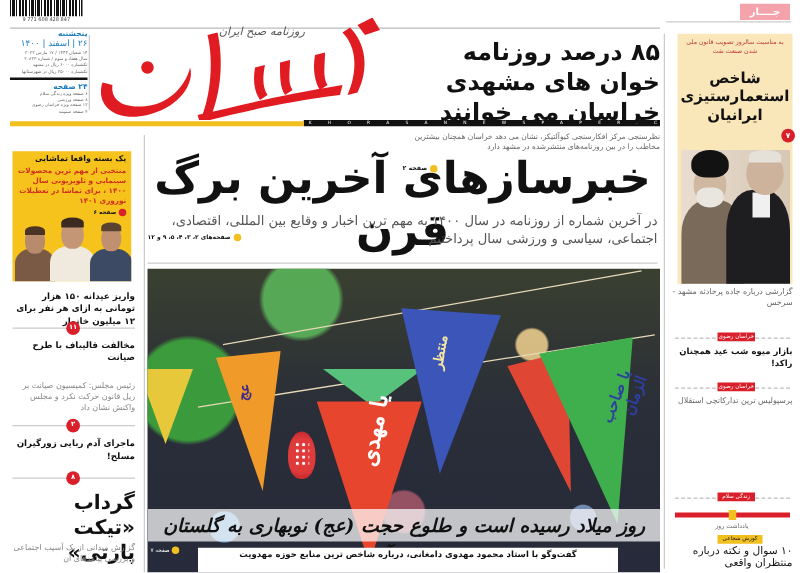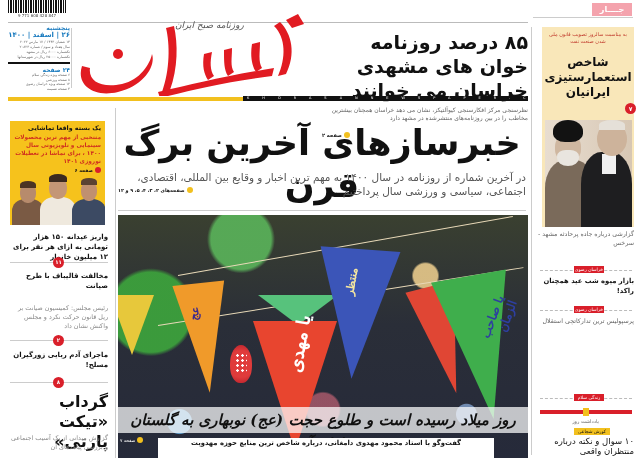--- a/index.html
+++ b/index.html
@@ -7,21 +7,21 @@
   body { font-family: "DejaVu Sans", sans-serif; color: #111; position: relative; direction: rtl; }
   .abs { position: absolute; }
 
   
   .barcode { left: 8px; top: 0; width: 58px; height: 13px;
     background: repeating-linear-gradient(90deg,#111 0 1px,#fff 1px 2px,#111 2px 4px,#fff 4px 5px); }
   .barcode-num { left: 8px; top: 13px; width: 58px; font-size: 4px; text-align: center; direction: ltr; color:#444; }
   .top-rule { left: 8px; top: 22px; width: 520px; height: 1px; background: #bbb; }
   .date-box { left: 8px; top: 24px; width: 62px; text-align: right; }
   .date-day { font-size: 6px; color: #1a7bbf; font-weight: bold; }
-  .date-main { font-size: 7px; color: #1a7bbf; font-weight: bold; }
+  .date-main { font-size: 7px; color: #1a7bbf; font-weight: normal; }
   .date-lines { font-size: 3.6px; color: #666; line-height: 5px; margin-top: 1px; }
   .date-sep { height: 2px; background: #111; margin: 2px 0; }
   .pages { font-size: 6px; color: #1a7bbf; font-weight: bold; }
   .pages-lines { font-size: 3.5px; color:#666; line-height: 4.5px; }
   .vrule-date { left: 71px; top: 28px; width: 1px; height: 60px; background: #ccc; }
 
   .logo { left: 74px; top: 14px; width: 240px; height: 82px; }
   .logo-sub { left: 175px; top: 20px; font-family: "DejaVu Serif", serif; font-size: 9px; color: #555; font-style: italic; }
 
   .lead { left: 322px; top: 30px; width: 206px; text-align: right; }

